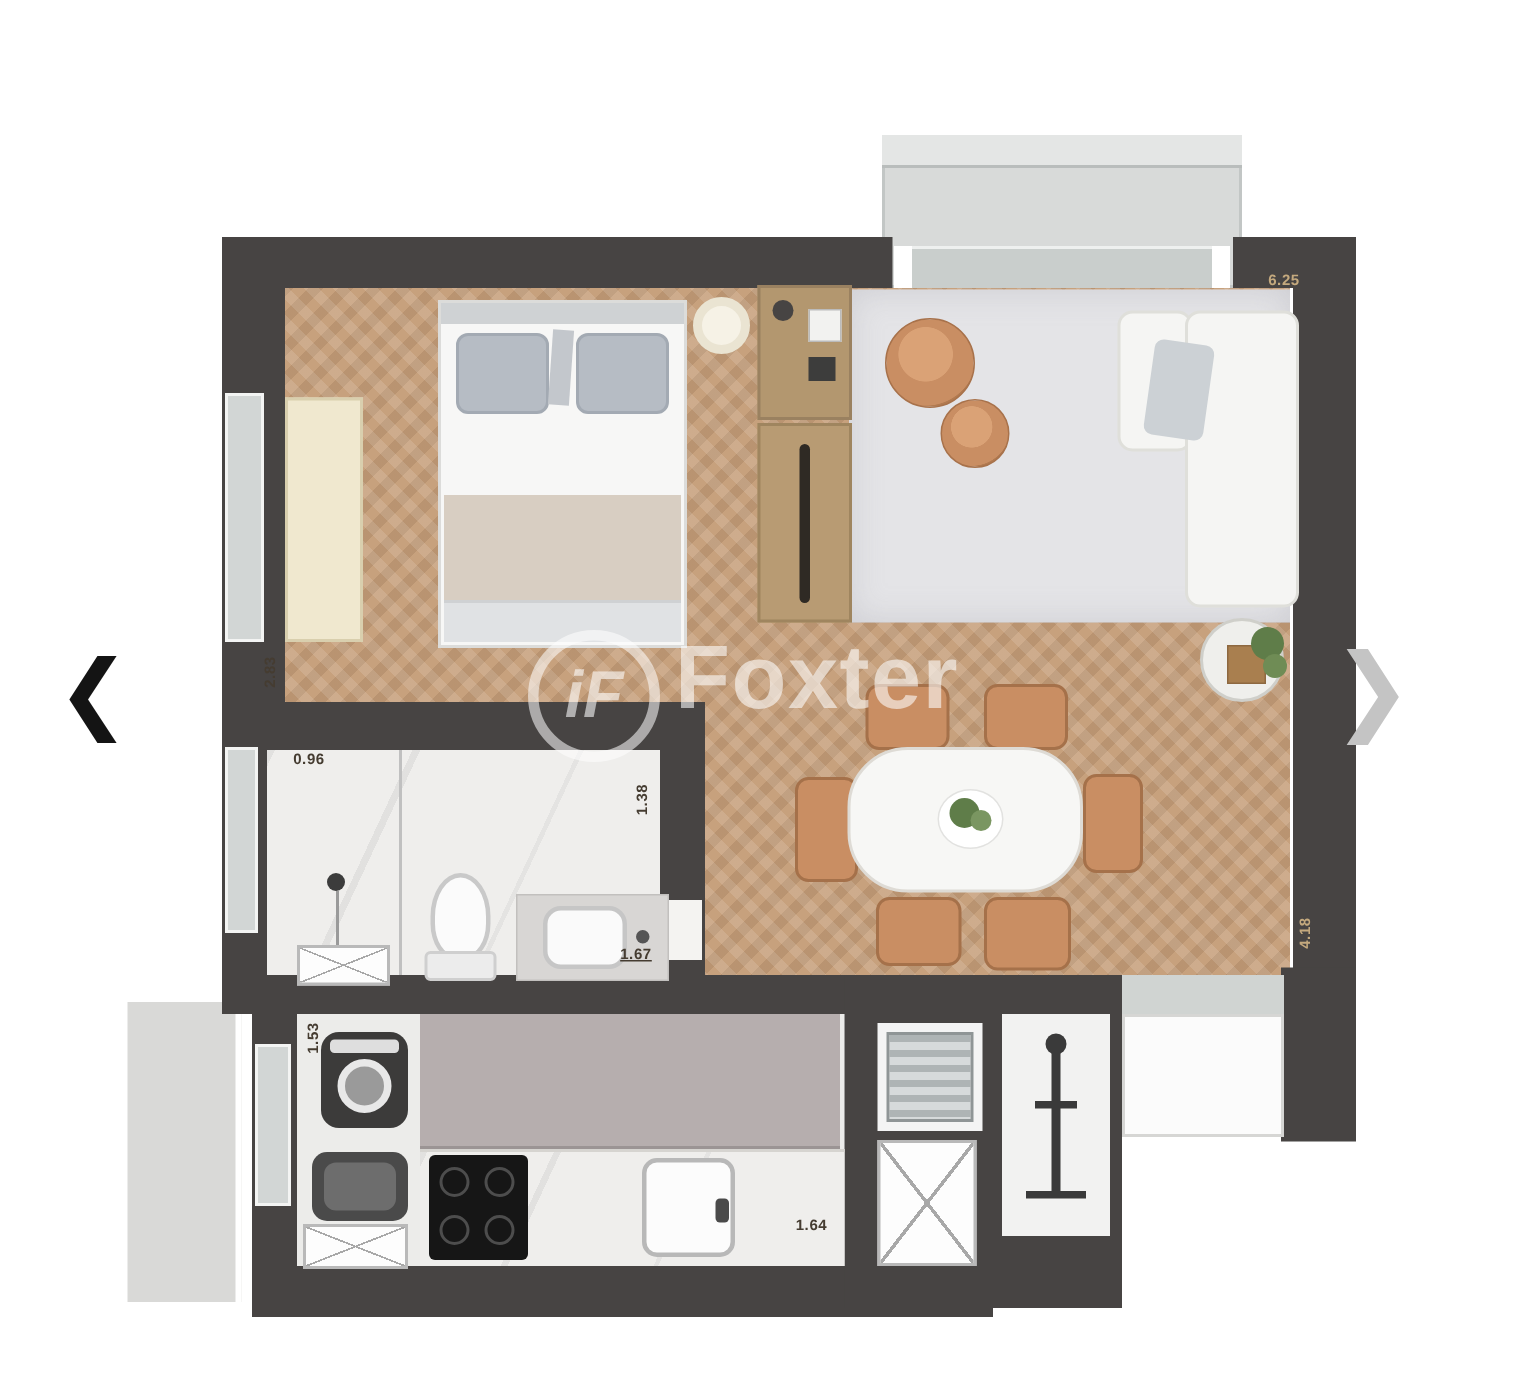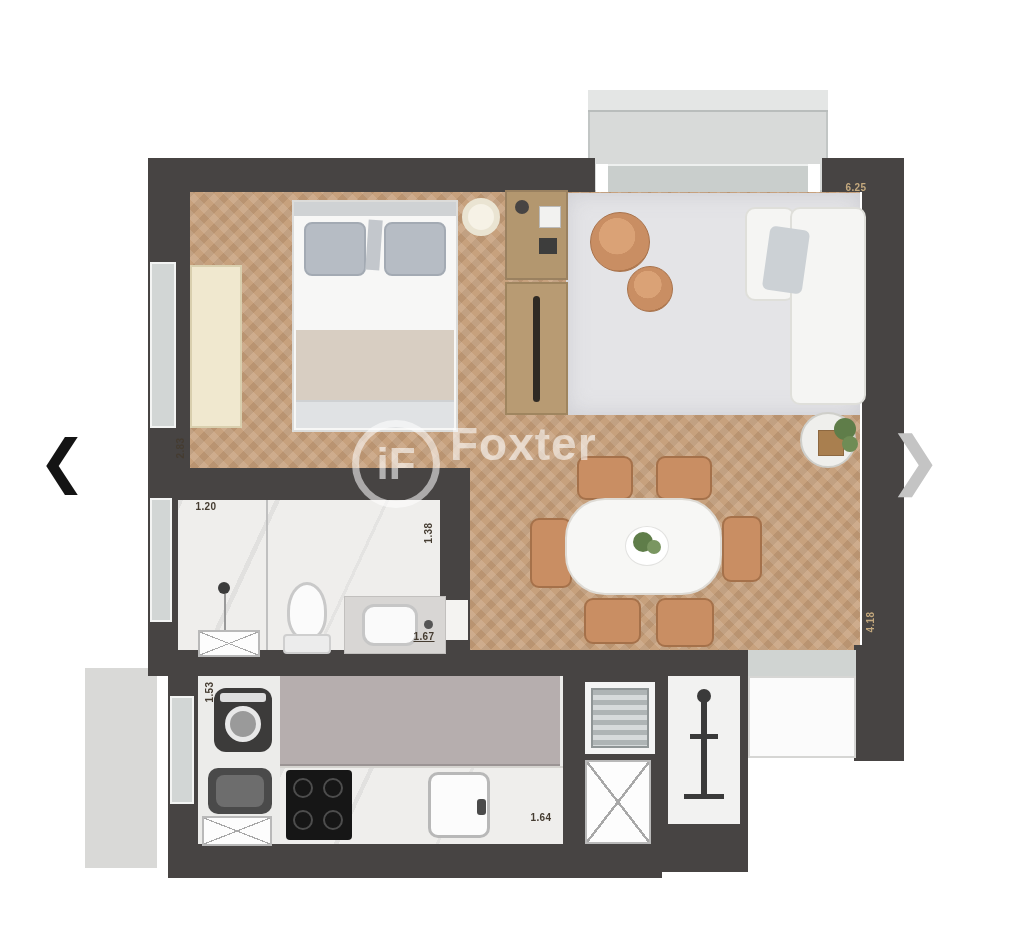--- a/index.html
+++ b/index.html
@@ -149,32 +149,32 @@
     <div class="a xbox" style="left:585px;top:760px;width:66px;height:84px;"></div>
     <div class="a" style="left:668px;top:676px;width:72px;height:148px;background:#f2f2f1;">
       <div class="a" style="left:29px;top:13px;width:14px;height:14px;background:#3a3a3a;border-radius:50%;"></div>
       <div class="a" style="left:33px;top:22px;width:6px;height:98px;background:#3a3a3a;"></div>
       <div class="a" style="left:22px;top:58px;width:28px;height:5px;background:#3a3a3a;"></div>
       <div class="a" style="left:16px;top:118px;width:40px;height:5px;background:#3a3a3a;"></div>
     </div>
 
     <div class="dim light" style="left:834px;top:182px;width:44px;">6.25</div>
     <div class="dim vert" style="left:161px;top:442px;width:40px;">2.83</div>
-    <div class="dim" style="left:184px;top:501px;width:44px;">1.20</div>
+    <div class="dim" style="left:184px;top:501px;width:44px;">0.96</div>
     <div class="dim vert" style="left:409px;top:527px;width:40px;">1.38</div>
     <div class="dim" style="left:402px;top:631px;width:44px;text-decoration:underline;">1.67</div>
     <div class="dim vert" style="left:190px;top:686px;width:40px;">1.53</div>
     <div class="dim" style="left:518px;top:812px;width:46px;">1.64</div>
     <div class="dim light vert" style="left:851px;top:616px;width:40px;">4.18</div>
 
     <div class="a" style="left:348px;top:415px;width:330px;height:100px;">
       <div class="a wm" style="left:4px;top:5px;width:88px;height:88px;border:7px solid rgba(255,255,255,.55);border-radius:50%;
-                  display:flex;align-items:center;justify-content:center;font-size:44px;">
+                  display:flex;align-items:center;justify-content:center;font-size:44px;font-style:italic;">
           <span>iF</span>
         </div>
-      <div class="a wm" style="left:102px;top:2px;font-size:46px;letter-spacing:1px;">Foxter</div>
+      <div class="a wm" style="left:102px;top:2px;font-size:60px;letter-spacing:1px;">Foxter</div>
     </div>
   </div>
 
   <button class="navbtn" style="left:38px;top:432px;font-size:58px;font-weight:700;color:#141414;">❮</button>
   <button class="navbtn" style="left:888px;top:428px;font-size:64px;font-weight:700;color:#c4c4c4;">❯</button>
 
 </div>
 
 </body></html>

